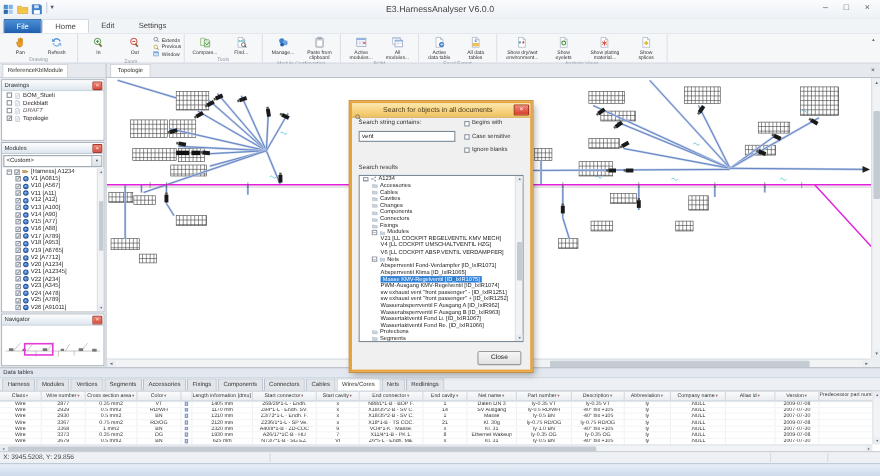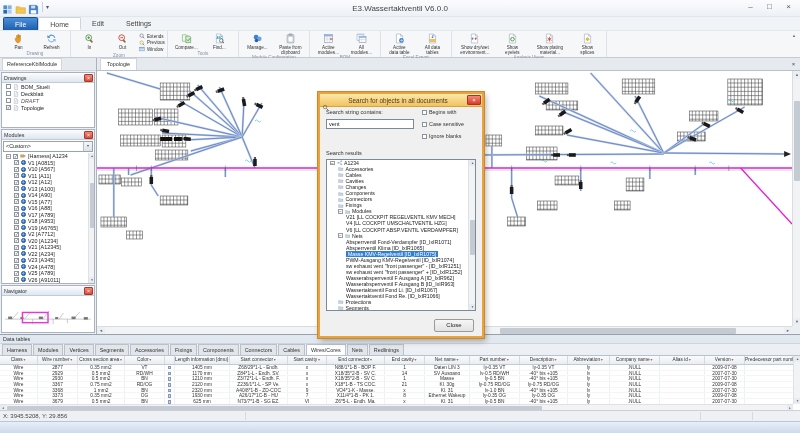--- a/index.html
+++ b/index.html
@@ -163,21 +163,21 @@
             <path d="M1.5 7.5H15" stroke="#e8b83a" stroke-width="0.7"></path>
           </svg></span>
         <span class="qic"><svg viewBox="0 0 16 16">
             <path d="M2 2h10.5L14 3.5V14H2z" fill="#3d7fd0" stroke="#2a5fa8" stroke-width="0.8"></path>
             <rect x="4.5" y="2.5" width="6" height="4" fill="#cfe0f5"></rect>
             <rect x="4" y="9" width="8" height="5" fill="#fff"></rect>
           </svg></span>
         <span class="qsep"></span>
         <span style="font-size: 6px; color: rgb(85, 85, 102);">▾</span>
       </div>
-    <div class="win-title">E3.Wassertaktventil V6.0.0</div>
+    <div class="win-title">E3.HarnessAnalyser V6.0.0</div>
     <div class="wincontrols">
         <div class="winbtn">–</div>
         <div class="winbtn">□</div>
         <div class="winbtn">×</div>
       </div>
   </div>
 
   <div class="tabrow">
       <div class="rtab file">File</div>
       <div class="rtab active">Home</div>

